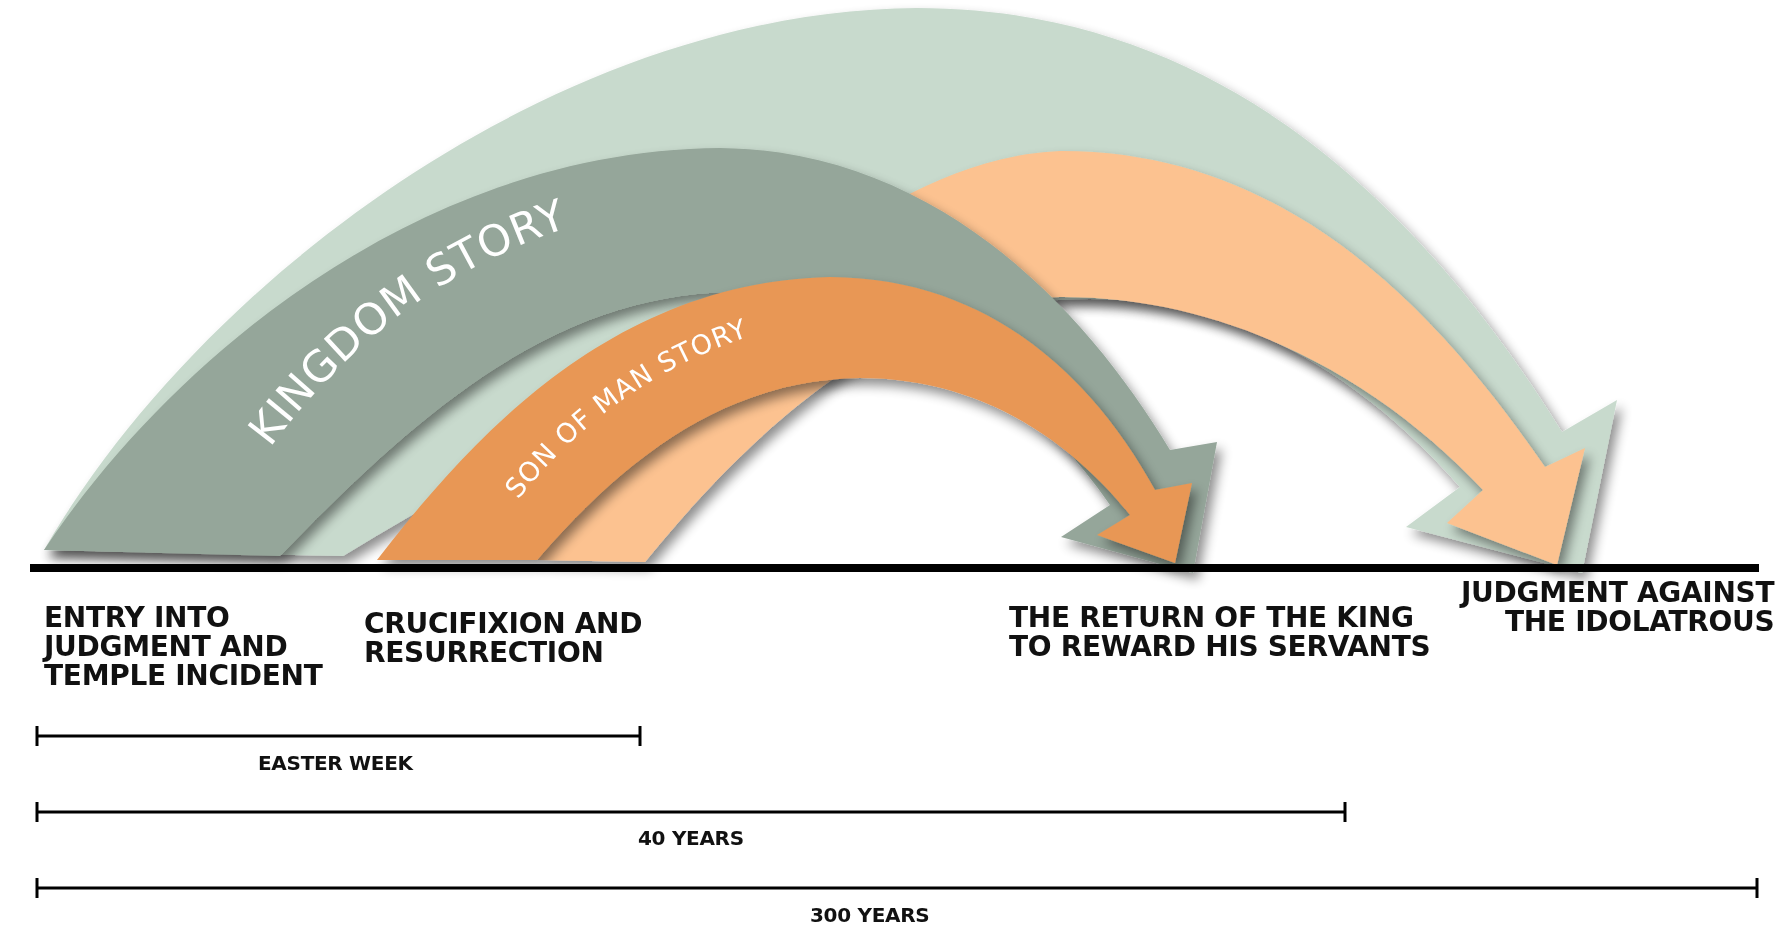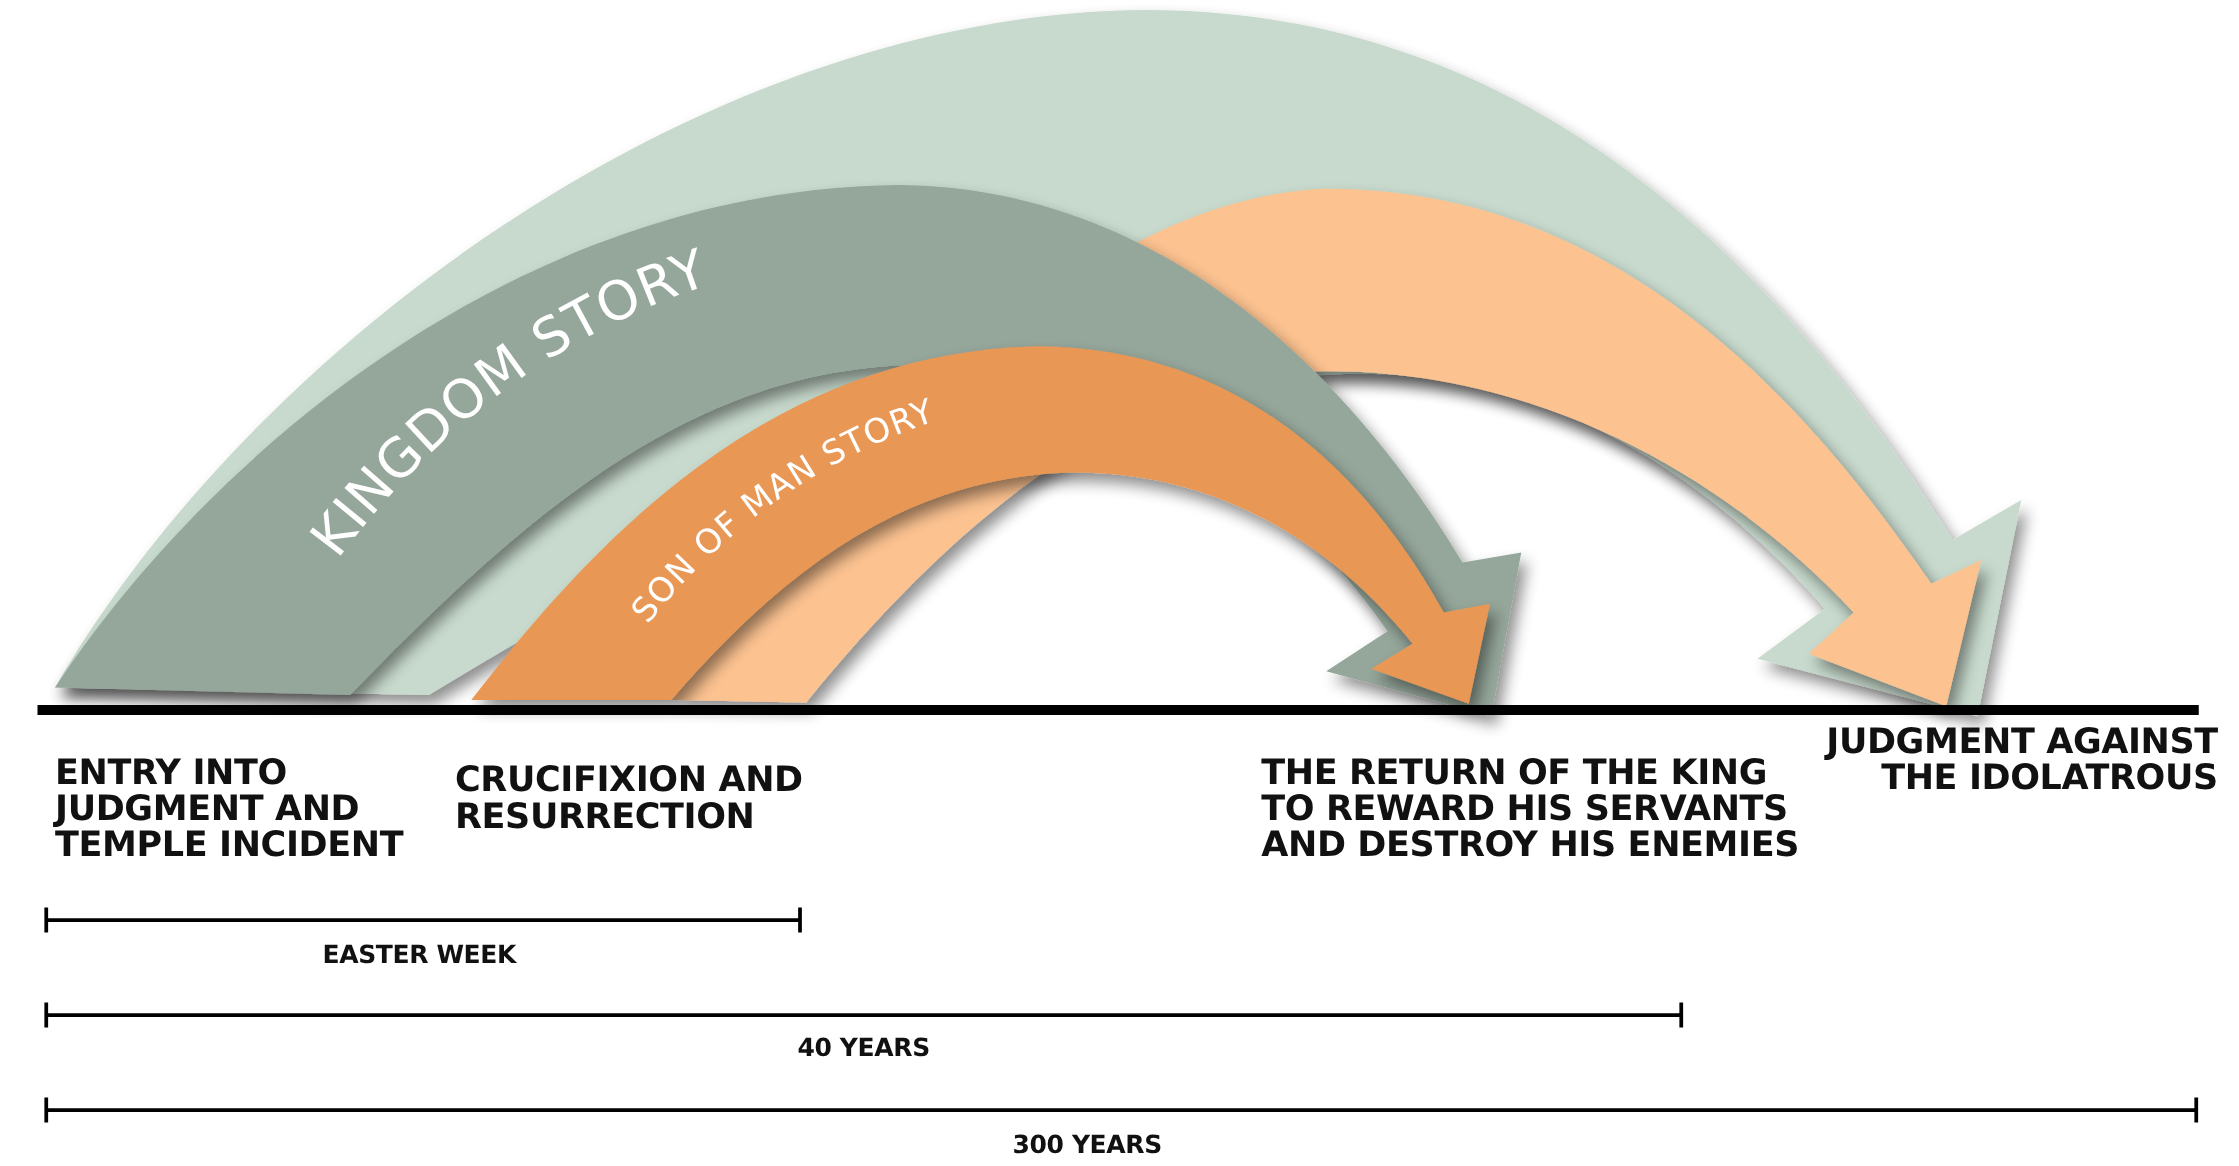--- a/index.html
+++ b/index.html
@@ -83,18 +83,17 @@
   <div>JUDGMENT AND</div>
   <div>TEMPLE INCIDENT</div>
 </div>
 <div class="event-label" style="left:364px; top:609px;">
   <div>CRUCIFIXION AND</div>
   <div>RESURRECTION</div>
 </div>
 <div class="event-label" style="left:1009px; top:603px;">
   <div>THE RETURN OF THE KING</div>
   <div>TO REWARD HIS SERVANTS</div>
-  <div>AND DESTROY HIS ENEMIES</div>
 </div>
 <div class="event-label" style="left:1461px; top:578px;text-align:right;">
   <div>JUDGMENT AGAINST</div>
   <div>THE IDOLATROUS</div>
 </div>
 
 </body></html>

